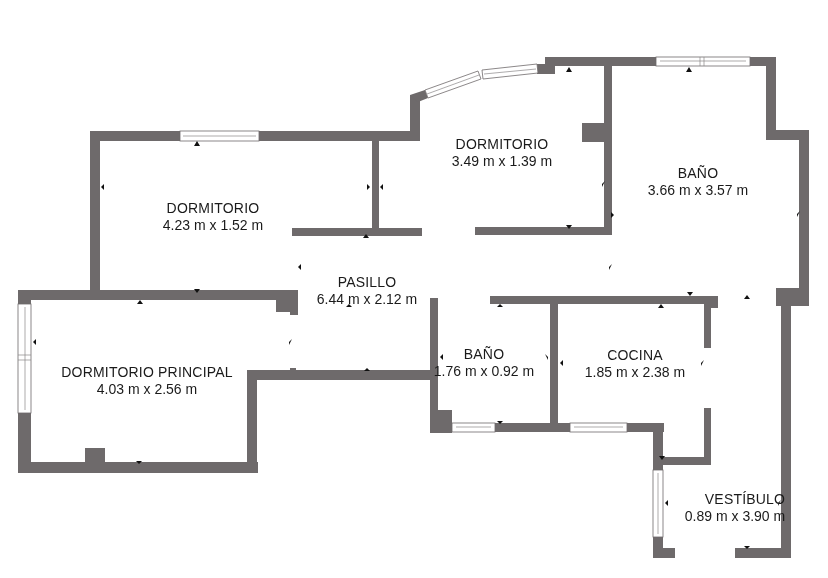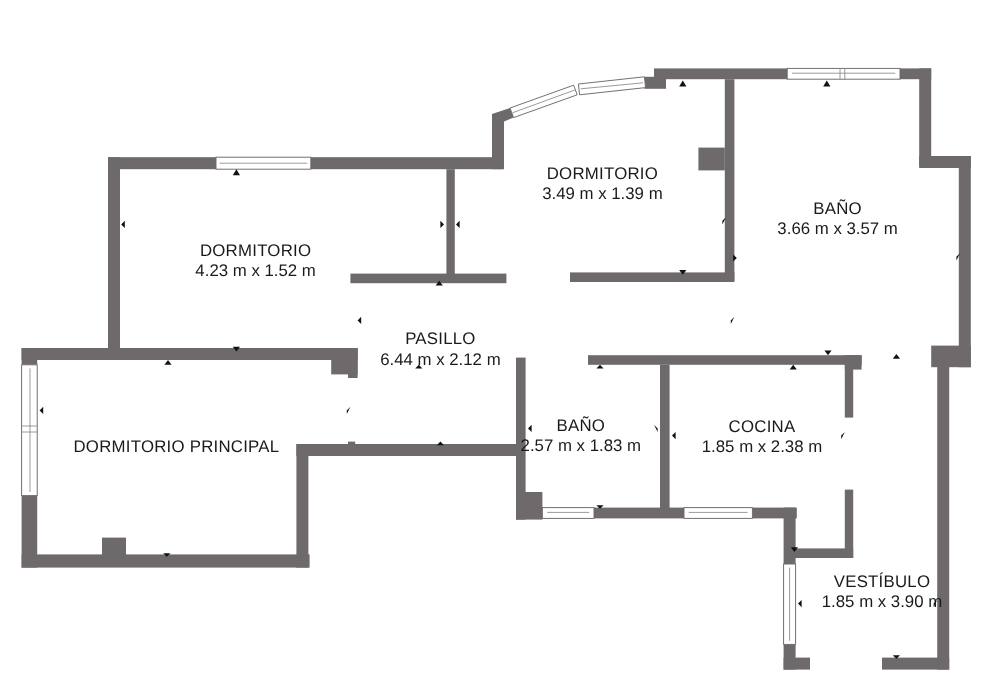--- a/index.html
+++ b/index.html
@@ -146,25 +146,26 @@
 <div class="room-label" style="left:698px; top:165px;">
   <span class="name">BAÑO</span>
   <span class="dims">3.66 m x 3.57 m</span>
 </div>
 <div class="room-label" style="left:367px; top:274px;">
   <span class="name">PASILLO</span>
   <span class="dims">6.44 m x 2.12 m</span>
 </div>
 <div class="room-label" style="left:147px; top:364px;text-align:center;">
   <span class="name">DORMITORIO PRINCIPAL</span>
+  <span class="dims">4.03 m x 2.56 m</span>
 </div>
 <div class="room-label" style="left:484px; top:346px;">
   <span class="name">BAÑO</span>
-  <span class="dims">2.57 m x 1.83 m</span>
+  <span class="dims">1.76 m x 0.92 m</span>
 </div>
 <div class="room-label" style="left:635px; top:347px;">
   <span class="name">COCINA</span>
   <span class="dims">1.85 m x 2.38 m</span>
 </div>
-<div class="room-label" style="left:735px; top:476px;">
+<div class="room-label" style="left:735px; top:491px;text-align:right;">
   <span class="name">VESTÍBULO</span>
-  <span class="dims">1.85 m x 3.90 m</span>
+  <span class="dims">0.89 m x 3.90 m</span>
 </div>
 
 </body></html>

